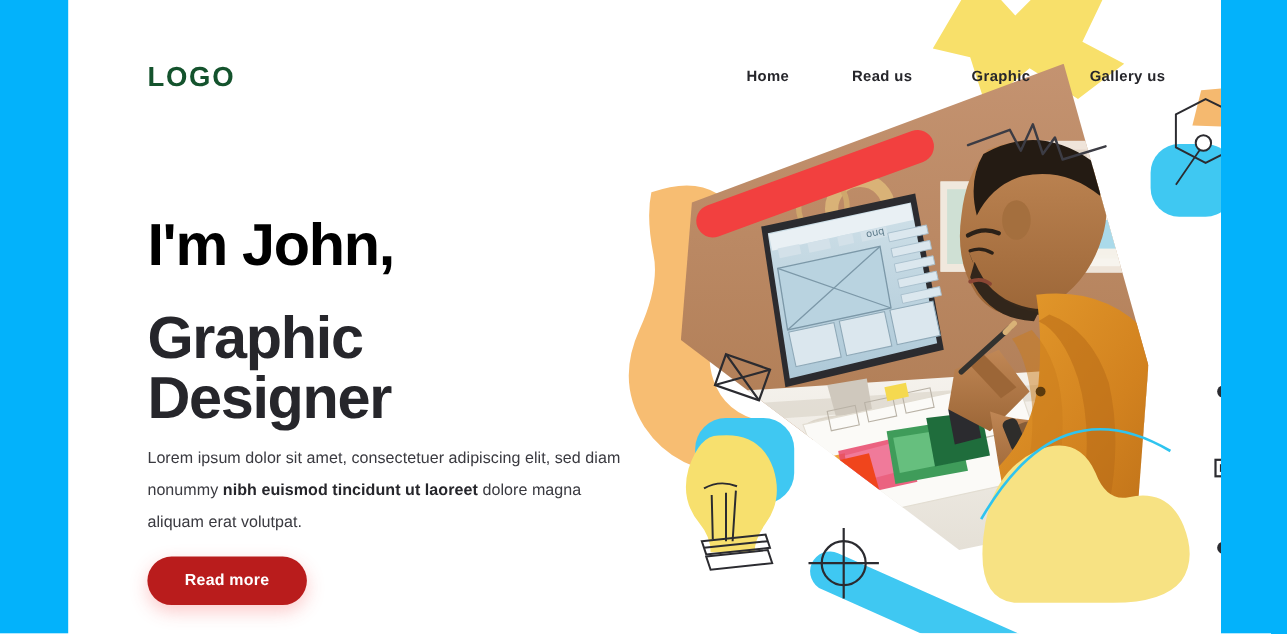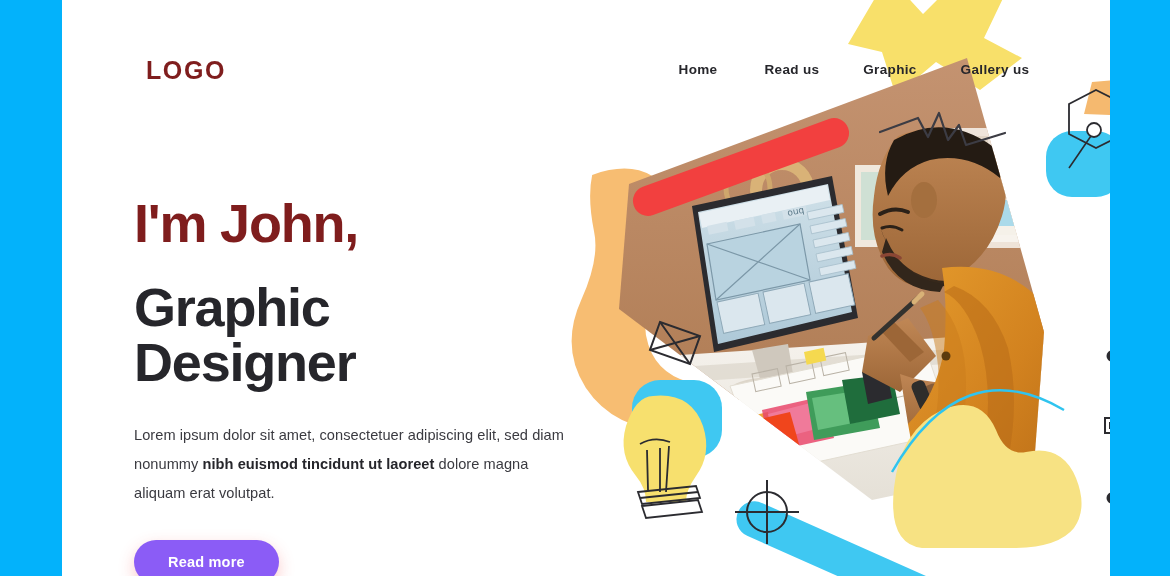--- a/index.html
+++ b/index.html
@@ -13,45 +13,45 @@
   
   .edge-band { position:absolute; top:0; bottom:0; width:62px; background:#03b2fb; z-index:60; }
   .edge-band.left  { left:0; }
   .edge-band.right { left:1110px; width:60px; }
 
   .canvas { position:absolute; left:62px; top:0; width:1048px; height:576px; background:#fff; overflow:hidden; }
 
   
   .logo {
     position:absolute; left:72px; top:56px; z-index:40;
-    font-size:25px; font-weight:800; letter-spacing:1.6px; color:#7f1d1d;margin-left:12px;
-  }
-  .nav { position:absolute; left:590px; top:62px; z-index:40; display:flex; gap:0; }
+    font-size:25px; font-weight:800; letter-spacing:1.6px; color:#14532d;
+  }
+  .nav { position:absolute; left:590px; top:62px; z-index:40; display:flex; gap:10px; }
   .nav-item {
     font-size:13.5px; font-weight:700; color:#26262b; letter-spacing:.35px;
     cursor:pointer; text-align:center;
   }
   .nav-item:nth-child(1){ width:92px; }
   .nav-item:nth-child(2){ width:96px; }
   .nav-item:nth-child(3){ width:100px; }
   .nav-item:nth-child(4){ width:110px; }
 
   
   .hero-copy { position:absolute; left:72px; top:196px; width:430px; z-index:40; }
   .headline { font-size:54px; font-weight:700; line-height:1.03; letter-spacing:-1.2px; }
-  .headline .l1 { color:#7f1d1d; display:block; }
+  .headline .l1 { color:#000000; display:block; }
   .headline .l2 { color:#26262b; display:block;margin-top:28px; }
   .lead {
-    margin-top:30px; font-size:14.6px; line-height:2.0; color:#3a3a40; letter-spacing:.05px;
+    margin-top:12px; font-size:14.6px; line-height:2.0; color:#3a3a40; letter-spacing:.05px;
   }
   .lead b { font-weight:700; color:#26262b; }
 
   .cta {
-    margin-top:32px; display:inline-block; border:0; cursor:pointer;
-    background:#8b5cf6; color:#fff; font-family:inherit;
+    margin-top:16px; display:inline-block; border:0; cursor:pointer;
+    background:#b91c1c; color:#fff; font-family:inherit;
     font-size:14.5px; font-weight:700; letter-spacing:.2px;
     padding:14px 34px; border-radius:30px;
     box-shadow:0 6px 16px rgba(244,66,63,.28);
   }
 
   
   .art { position:absolute; left:0; top:0; width:1048px; height:576px; z-index:10; pointer-events:none; }
   .art svg { display:block; width:1048px; height:576px; }
 </style>
 </head>

